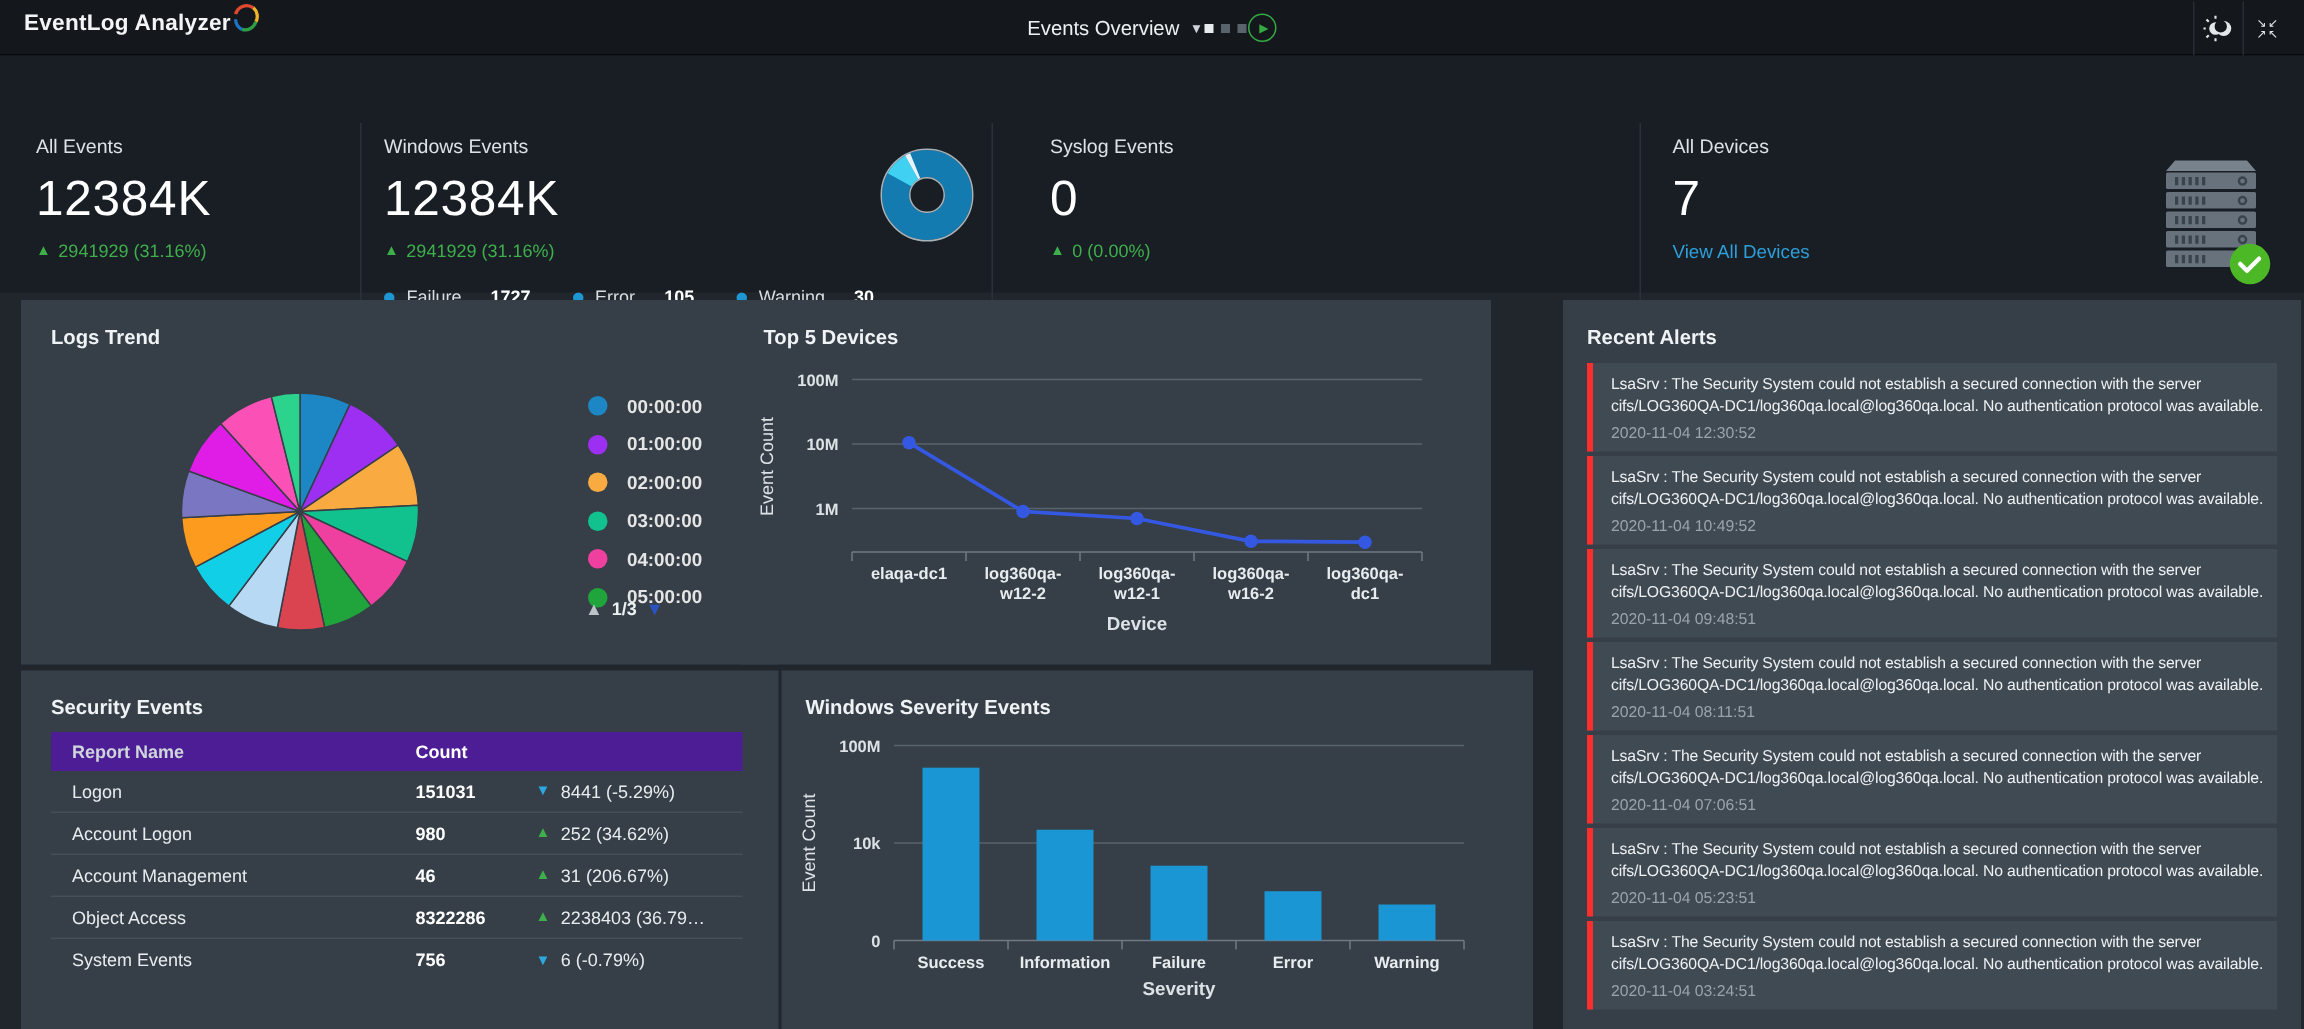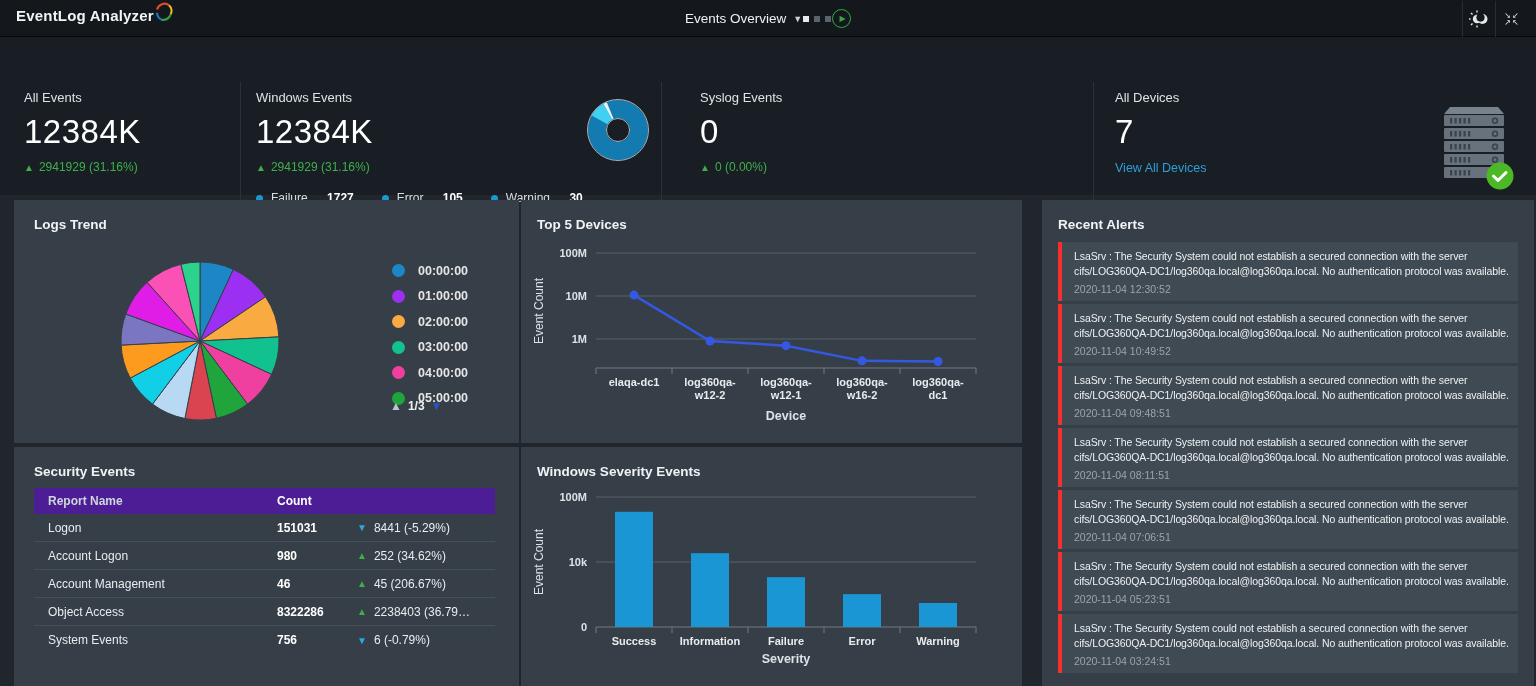--- a/index.html
+++ b/index.html
@@ -38,21 +38,21 @@
   .bdot { width:7px; height:7px; border-radius:50%; background:#1e96d2; display:inline-block; }
   .vsep { position:absolute; top:45px; width:1px; height:138px; background:#2a3138; }
   .donut-wrap { position:absolute; left:586px; top:61px; }
   .server-wrap { position:absolute; left:1437px; top:62px; }
 
   
   .panel { position:absolute; background:#363f47; }
   .panel-title { position:absolute; left:20px; top:17px; color:#f0f3f5; font-size:13.5px; font-weight:bold; }
   #p-logs     { left:14px;   top:200px; width:505px; height:243px; }
   #p-security { left:14px;   top:447px; width:505px; height:239px; }
-  #p-top5     { left:521px;  top:200px; width:501px; height:243px; }
+  #p-top5     { left:493px;  top:200px; width:501px; height:243px; }
   #p-severity { left:521px;  top:447px; width:501px; height:239px; }
   #p-alerts   { left:1030px; top:200px; width:492px; height:486px;margin-left:12px; }
   #p-alerts .panel-title { left:16px; }
 
   
   #pie-svg { position:absolute; left:0; top:0; }
   .legend { position:absolute; left:378px; top:58px; width:118px; height:148px; overflow:hidden; }
   .lgrow { display:flex; align-items:center; gap:13px; height:25.5px; cursor:pointer; }
   .lgdot { width:13px; height:13px; border-radius:50%; flex:0 0 13px; }
   .lgtxt { color:#e5e5e5; font-size:12.5px; font-weight:bold; }
@@ -334,21 +334,21 @@
             <span class="c-change">
               <span class="tri-up">▲</span>
               <span>252 (34.62%)</span>
             </span>
           </div>
           <div class="sec-row">
             <span class="c-name">Account Management</span>
             <span class="c-count">46</span>
             <span class="c-change">
               <span class="tri-up">▲</span>
-              <span>45 (206.67%)</span>
+              <span>31 (206.67%)</span>
             </span>
           </div>
           <div class="sec-row">
             <span class="c-name">Object Access</span>
             <span class="c-count">8322286</span>
             <span class="c-change">
               <span class="tri-up">▲</span>
               <span>2238403 (36.79…</span>
             </span>
           </div>

